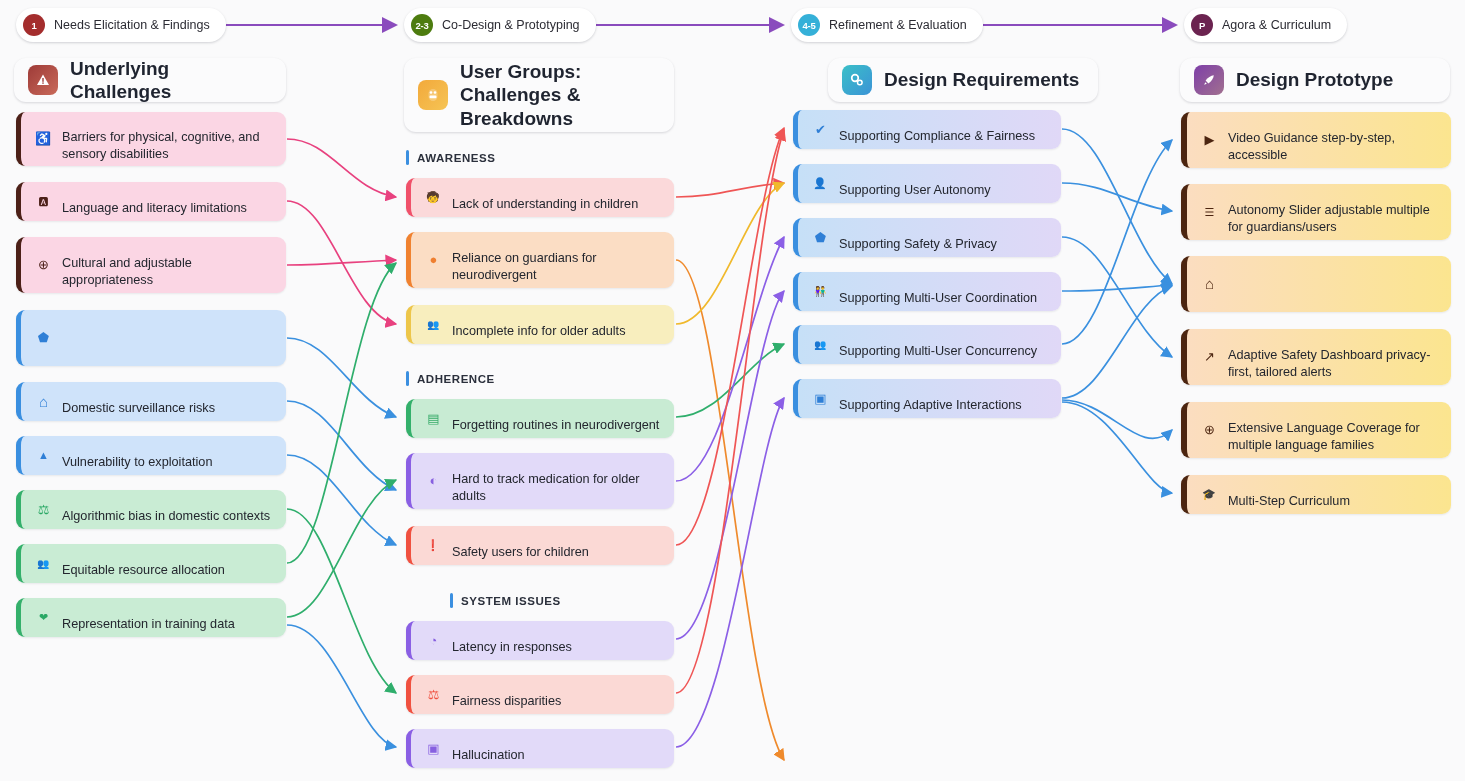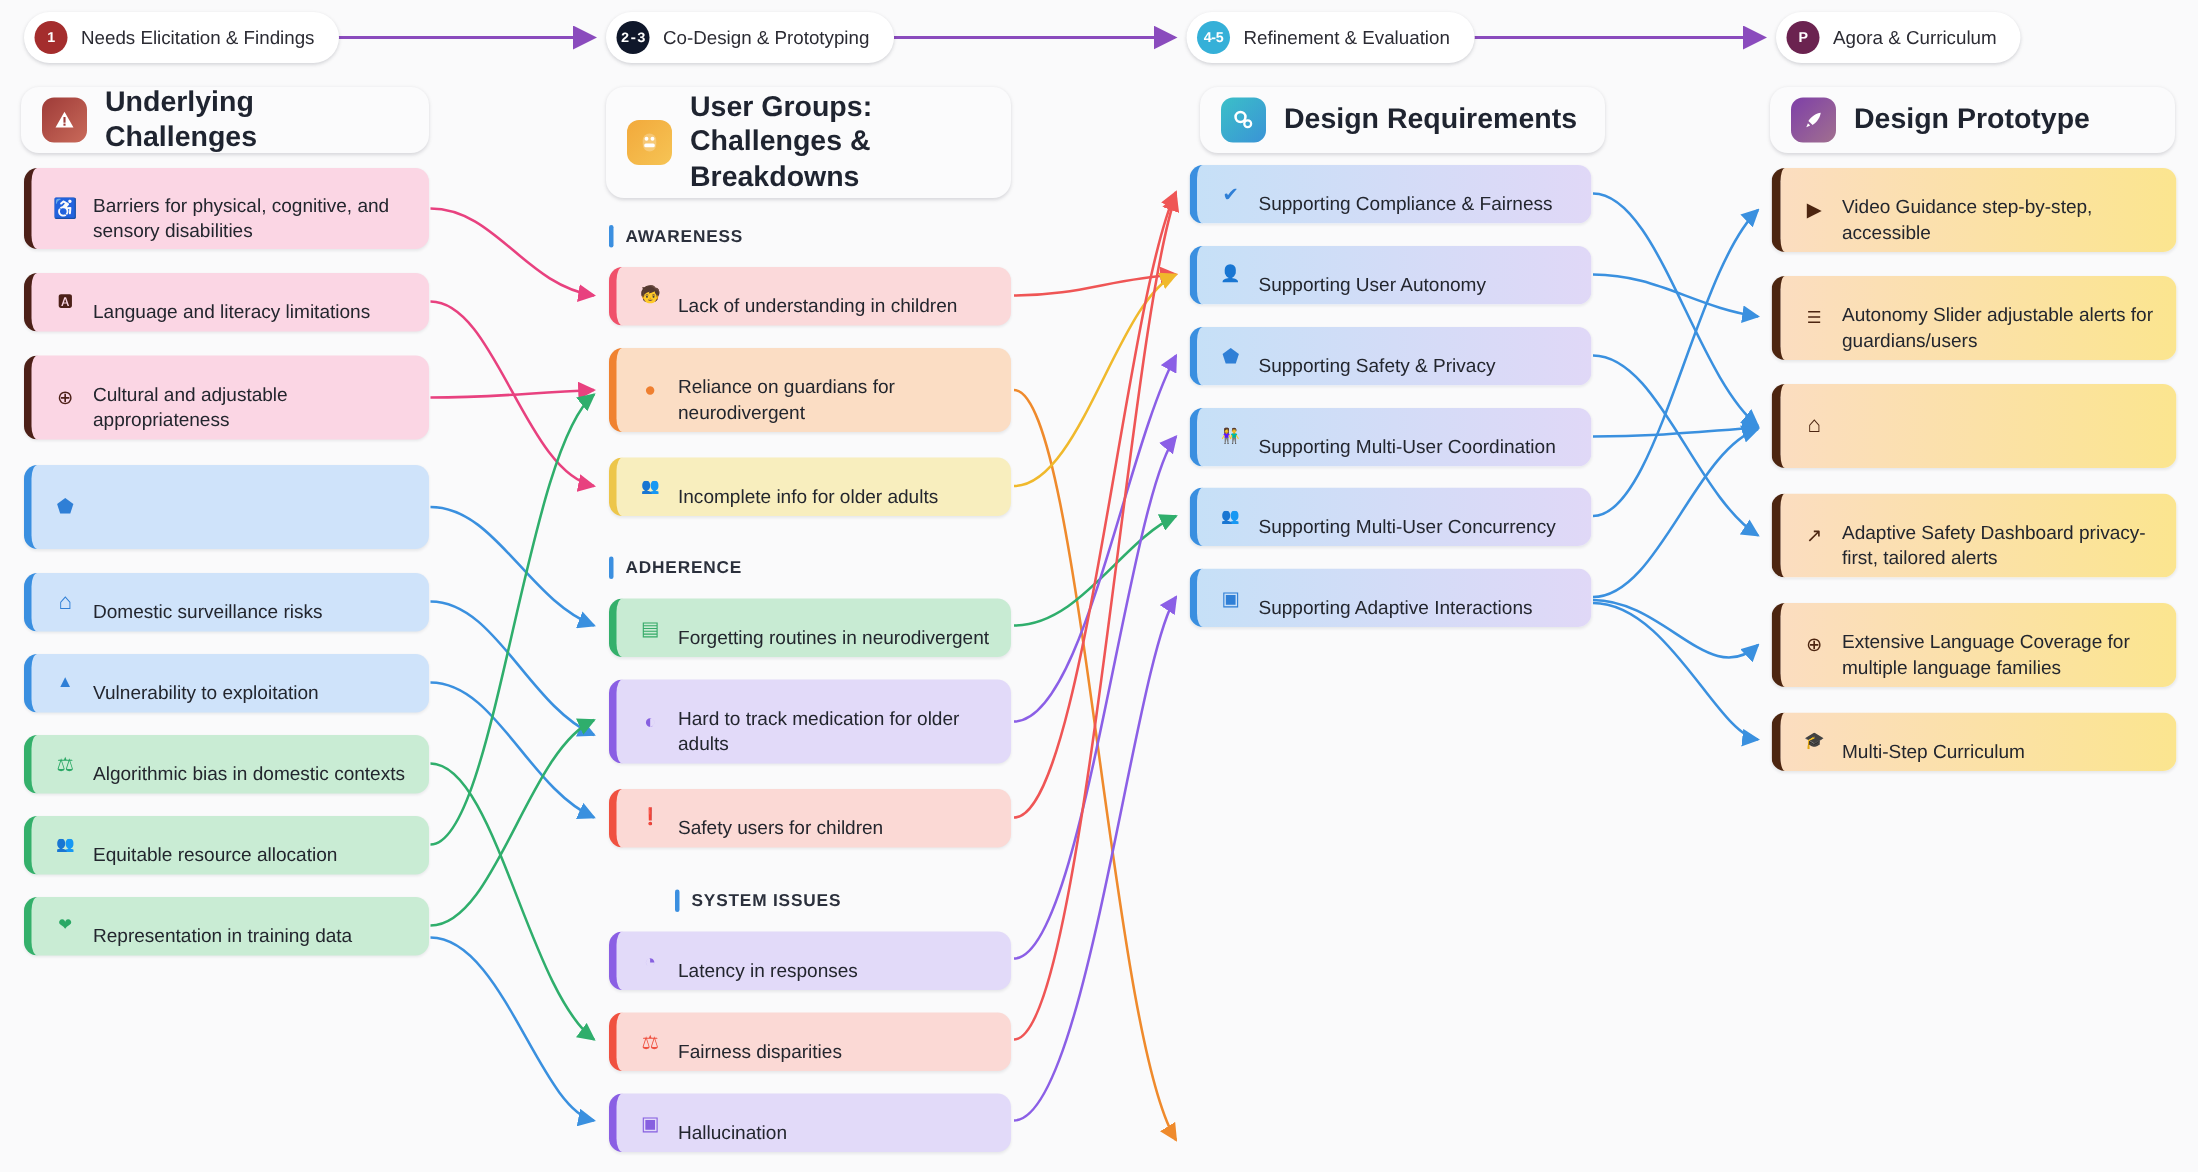--- a/index.html
+++ b/index.html
@@ -142,21 +142,21 @@
       <path d="M1062,402 C1112,402 1145,490 1172,493" marker-end="url(#ah-blue)"></path>
     </g>
   </svg>
 
   <div class="phasebar">
     <div class="phase-pill" style="left:16px;">
       <span class="badge" style="background:#a42d2d;">1</span>
       <span class="plabel">Needs Elicitation &amp; Findings</span>
     </div>
     <div class="phase-pill" style="left:404px;">
-      <span class="badge" style="background:#0f172a;font-family:Liberation Mono, monospace;">2-3</span>
+      <span class="badge" style="background:#4d7c0f;">2-3</span>
       <span class="plabel">Co-Design &amp; Prototyping</span>
     </div>
     <div class="phase-pill" style="left:791px;">
       <span class="badge" style="background:#35b0d8;">4-5</span>
       <span class="plabel">Refinement &amp; Evaluation</span>
     </div>
     <div class="phase-pill" style="left:1184px;">
       <span class="badge" style="background:#6b2350;">P</span>
       <span class="plabel">Agora &amp; Curriculum</span>
     </div>
@@ -178,21 +178,21 @@
       <svg width="16" height="16" viewBox="0 0 16 16">
           <rect x="3.5" y="2" width="9" height="12" rx="4.5" fill="#fff" opacity=".25"></rect>
           <circle cx="6" cy="5.5" r="1.3" fill="#fff"></circle>
           <circle cx="10" cy="5.5" r="1.3" fill="#fff"></circle>
           <rect x="4.5" y="8.6" width="7" height="2.6" rx="1" fill="#fff"></rect>
         </svg>
     </span>
     <span class="htitle" style="max-width:200px;">User Groups: Challenges &amp; Breakdowns</span>
   </div>
 
-  <div class="col-header" style="left:800px; top:58px; width:270px; height:44px;text-align:right;">
+  <div class="col-header" style="left:828px; top:58px; width:270px; height:44px;text-align:right;">
     <span class="hicon" style="background:linear-gradient(135deg,#3bc0c8,#3a93d6);">
       <svg width="16" height="16" viewBox="0 0 16 16">
           <circle cx="6" cy="6" r="3.3" fill="none" stroke="#fff" stroke-width="1.7"></circle>
           <circle cx="10.8" cy="10.5" r="2.3" fill="none" stroke="#fff" stroke-width="1.5"></circle>
         </svg>
     </span>
     <span class="htitle">Design Requirements</span>
   </div>
 
   <div class="col-header" style="left:1180px; top:58px; width:270px; height:44px;">
@@ -315,21 +315,21 @@
     <span class="cicon" style="color:#2f7fd6;">▣</span>
     <span class="ctext">Supporting Adaptive Interactions</span>
   </div>
 
   <div class="card" style="left:1181px;top:112px;width:270px;height:56px;background:linear-gradient(90deg,#fbddc0,#fbe58f);border-left:6px solid #4c2510;">
     <span class="cicon" style="color:#4c2510;">▶</span>
     <span class="ctext">Video Guidance step-by-step, accessible</span>
   </div>
   <div class="card" style="left:1181px;top:184px;width:270px;height:56px;background:linear-gradient(90deg,#fbddc0,#fbe58f);border-left:6px solid #4c2510;">
     <span class="cicon" style="color:#4c2510;font-size:11px;">☰</span>
-    <span class="ctext">Autonomy Slider adjustable alerts for guardians/users</span>
+    <span class="ctext">Autonomy Slider adjustable multiple for guardians/users</span>
   </div>
   <div class="card" style="left:1181px;top:256px;width:270px;height:56px;background:linear-gradient(90deg,#fbddc0,#fbe58f);border-left:6px solid #4c2510;">
     <span class="cicon" style="color:#4c2510;font-size:15px;">⌂</span>
   </div>
   <div class="card" style="left:1181px;top:329px;width:270px;height:56px;background:linear-gradient(90deg,#fbddc0,#fbe58f);border-left:6px solid #4c2510;">
     <span class="cicon" style="color:#4c2510;">↗</span>
     <span class="ctext">Adaptive Safety Dashboard privacy-first, tailored alerts</span>
   </div>
   <div class="card" style="left:1181px;top:402px;width:270px;height:56px;background:linear-gradient(90deg,#fbddc0,#fbe58f);border-left:6px solid #4c2510;">
     <span class="cicon" style="color:#4c2510;">⊕</span>

